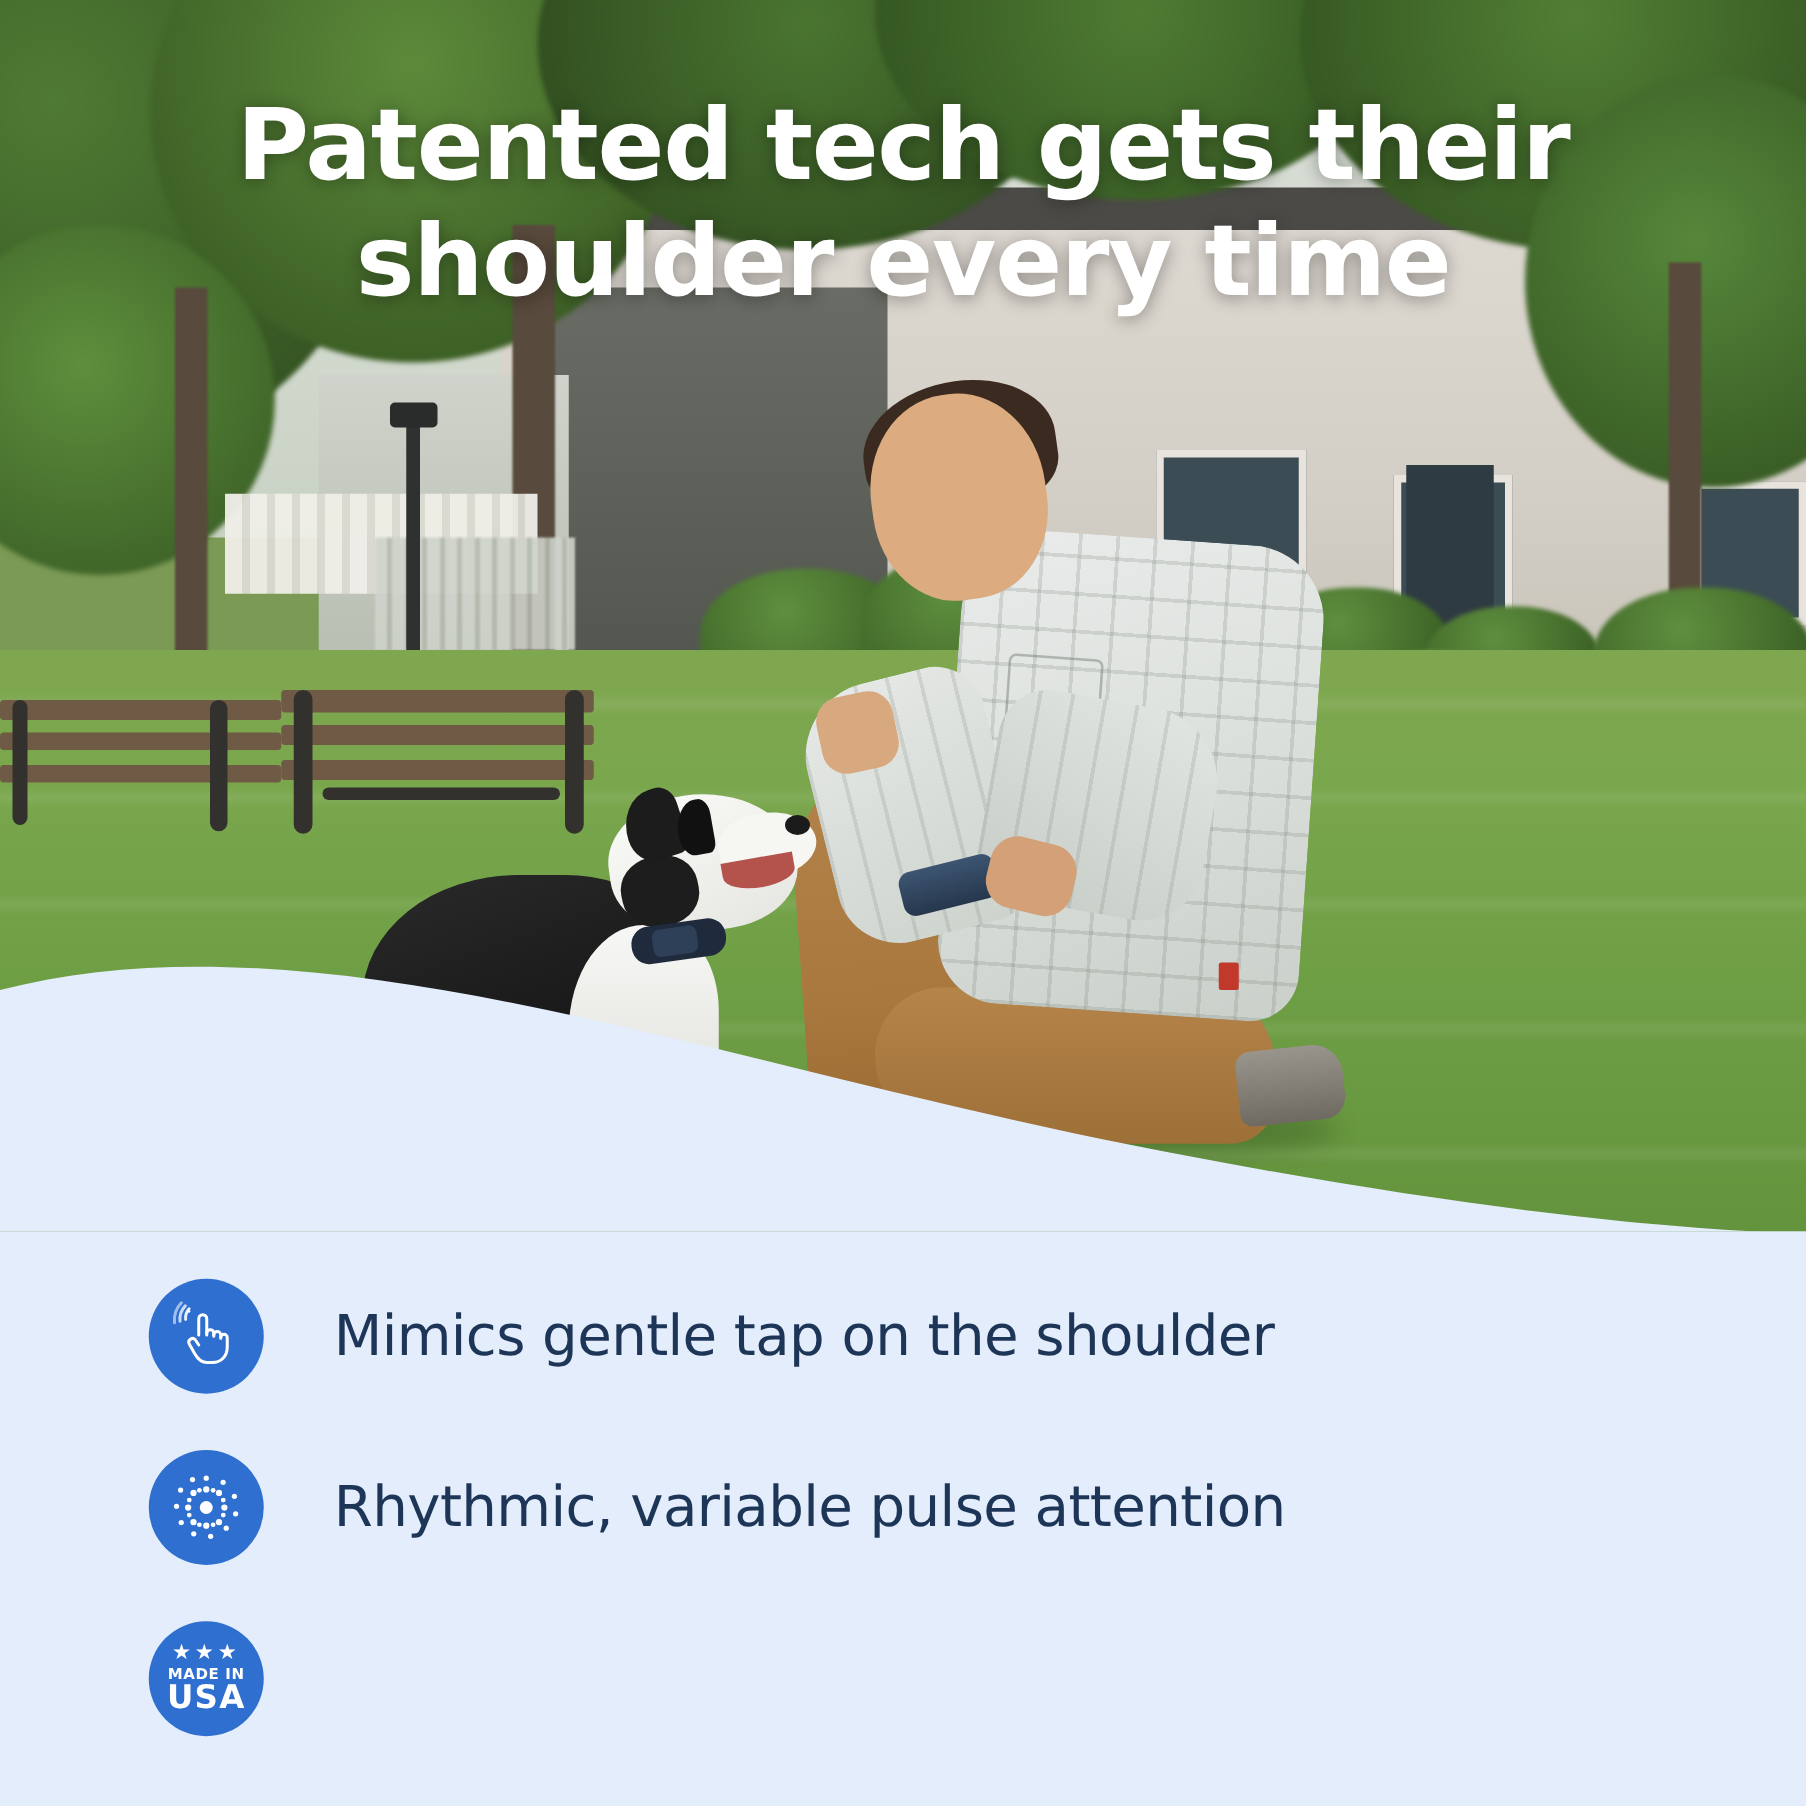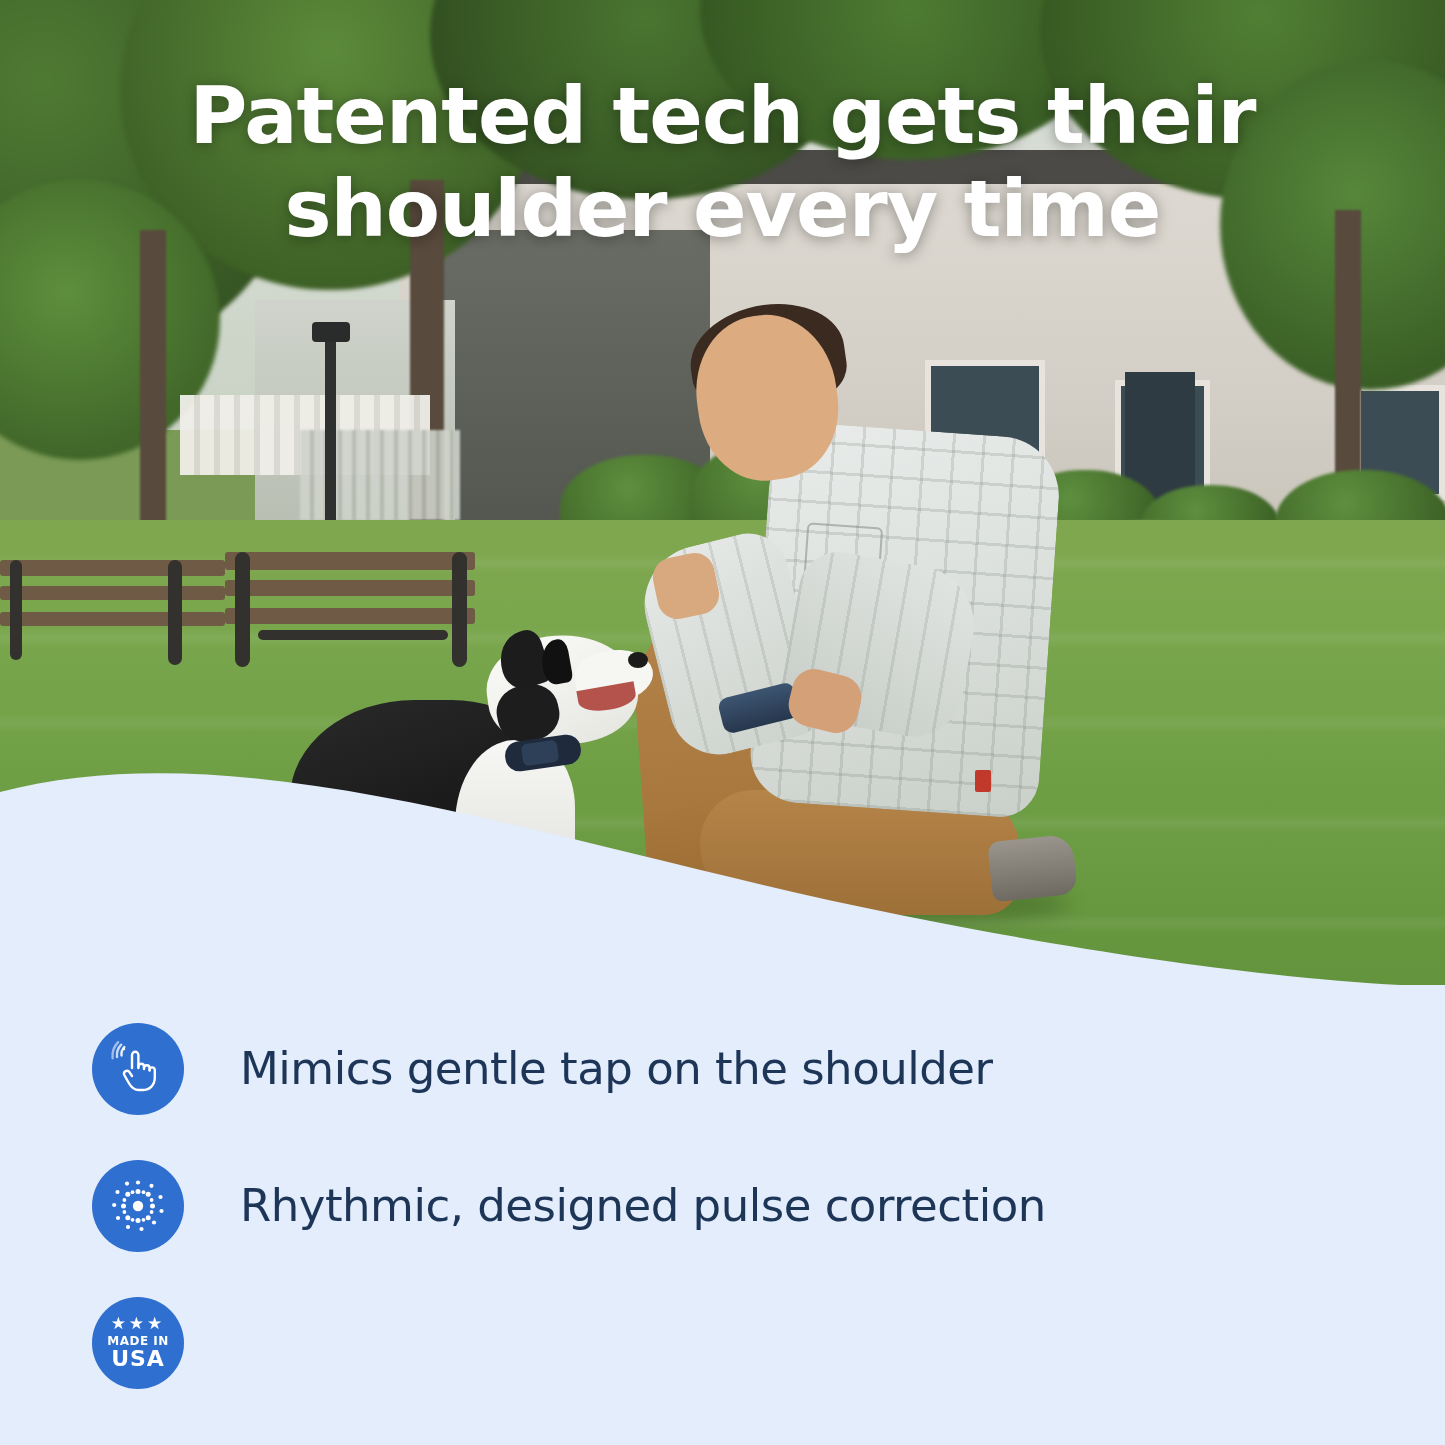--- a/index.html
+++ b/index.html
@@ -416,21 +416,21 @@
     position: absolute;
     left: 0;
     top: 1000px;
     width: 1445px;
     z-index: 6;
   }
   .feature-row {
     display: flex;
     align-items: center;
     height: 137px;
-    padding-left: 92px;
+    padding-left: 119px;
     box-sizing: border-box;
   }
   .feature-icon {
     width: 92px;
     height: 92px;
     border-radius: 50%;
     background: #2f6fd0;
     flex: 0 0 92px;
     display: flex;
     align-items: center;
@@ -465,21 +465,21 @@
   .usa-made {
     font-family: "DejaVu Sans", sans-serif;
     font-weight: 700;
     font-size: 12px;
     letter-spacing: .5px;
     line-height: 1.05;
   }
   .usa-usa {
     font-family: "DejaVu Sans", sans-serif;
     font-weight: 700;
-    font-size: 22px;
+    font-size: 26px;
     letter-spacing: 1px;
     line-height: 1.05;
     text-align: right;
   }
 </style>
 </head>
 <body>
 
 <div class="page">
 
@@ -633,21 +633,21 @@
             <circle cx="47" cy="47.5" r="2.1"></circle>
               <circle cx="34.5" cy="54" r="2.1"></circle>
             <circle cx="21" cy="52" r="2.1"></circle>
               <circle cx="11" cy="43" r="2.1"></circle>
             <circle cx="7.2" cy="30" r="2.1"></circle>
               <circle cx="10.5" cy="17" r="2.1"></circle>
             <circle cx="20" cy="8.6" r="2.1"></circle>
           </g>
         </svg>
       </div>
-      <div class="feature-label">Rhythmic, designed pulse correction</div>
+      <div class="feature-label">Rhythmic, variable pulse attention</div>
     </div>
 
     <div class="feature-row">
       <div class="usa-badge">
         <div class="usa-stars">★★★</div>
         <div class="usa-made">MADE IN</div>
         <div class="usa-usa">USA</div>
       </div>
     </div>
 

